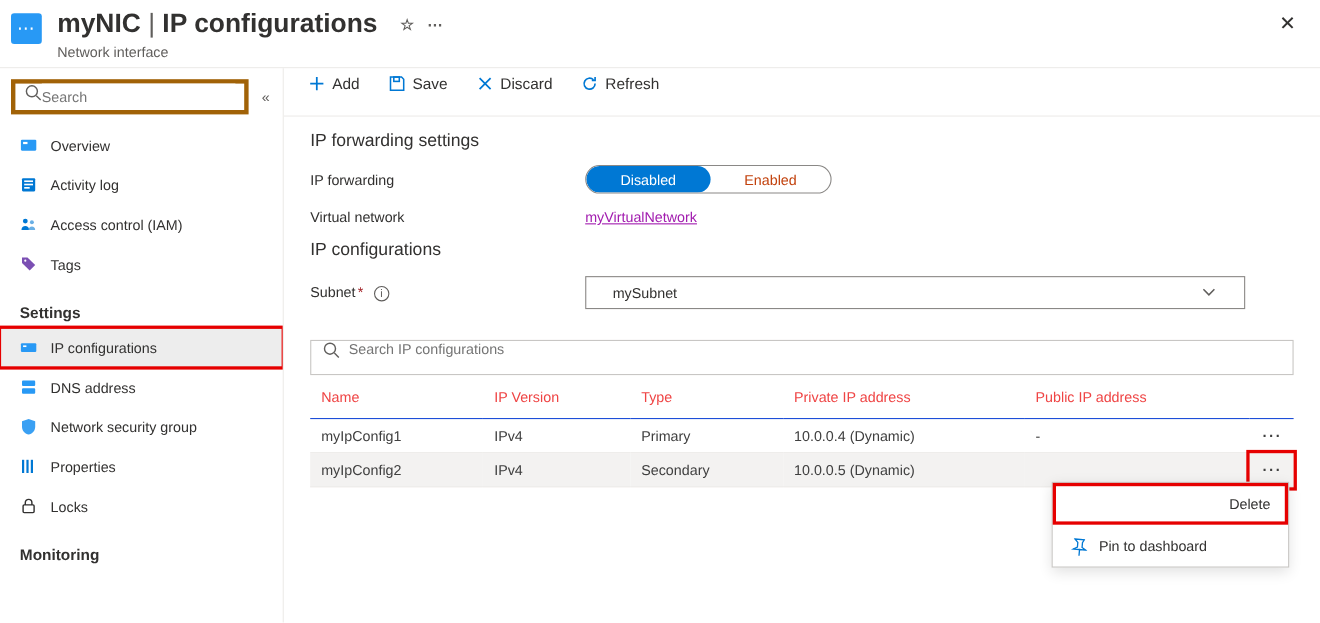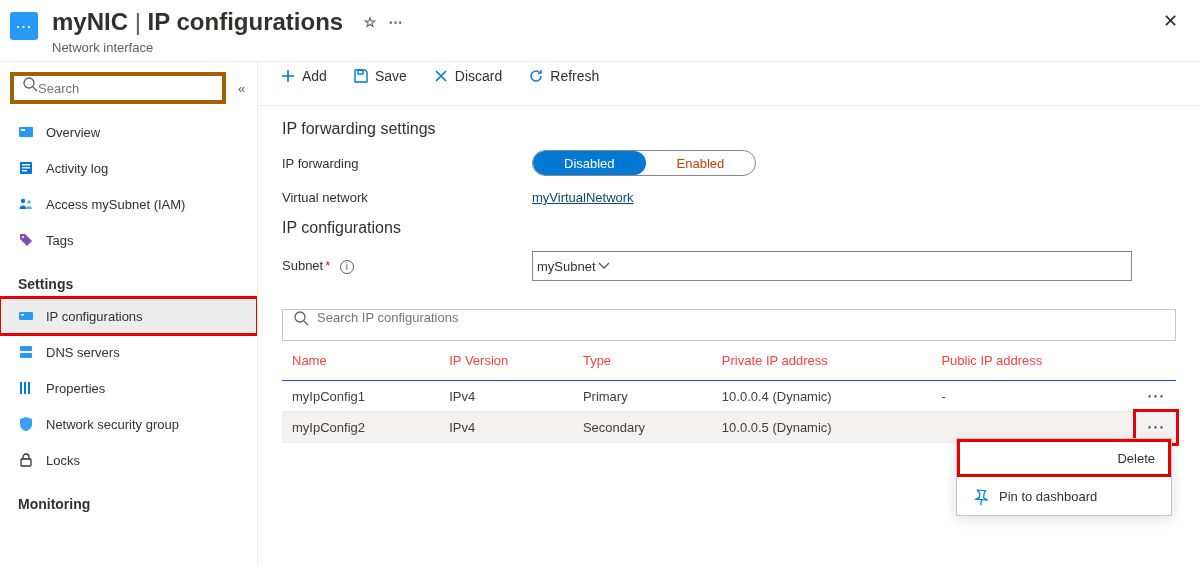--- a/index.html
+++ b/index.html
@@ -141,37 +141,37 @@
     height:26px;
     font-size:13px;
   }
   .toggle span {
     padding: 3px 31px;
     display:flex; align-items:center;
     cursor:pointer;
   }
   .toggle .on { background:#0078d4; color:#fff; border-radius:12px;}
   .toggle .off { color:#c2410c;}
-  .vnet-link { color:#0c4a6e; }
+  .vnet-link { color:#a21caf; }
   .req-star { color:#a4262c; margin-left:2px;}
   .info-i {
     display:inline-flex;
     width:14px;height:14px;
     border:1px solid #605e5c;
     border-radius:50%;
     align-items:center;justify-content:center;
     font-size:10px; color:#605e5c;
     margin-left:6px;
   }
   .subnet-select {
     flex:1;
-    display:flex; align-items:center; justify-content:flex-start;
+    display:flex; align-items:center; justify-content:space-between;
     border:1px solid #8a8886;
     height:30px;
-    padding:0 4px;
+    padding:0 24px;
     max-width: 600px;
   }
   .subnet-select .chev { color:#605e5c; }
 
   
   .section-heading.ipcs { margin-top:4px; margin-bottom:14px;}
   .ipc-search {
     border:1px solid #c8c6c4;
     height:32px;
     display:flex; align-items:flex-start;
@@ -299,21 +299,21 @@
       </div>
       <div class="nav-item">
         <span class="nav-icon">
           <svg viewBox="0 0 16 16">
               <circle cx="5" cy="5" r="2.2" fill="#0078d4"></circle>
               <path d="M1.5 13c0-2 1.6-3.5 3.5-3.5S8.5 11 8.5 13" fill="#0078d4"></path>
               <circle cx="11" cy="6" r="1.8" fill="#69afe5"></circle>
               <path d="M8 13c0-1.7 1.3-3 3-3s3 1.3 3 3" fill="#69afe5"></path>
             </svg>
         </span>
-        <span>Access mySubnet (IAM)</span>
+        <span>Access control (IAM)</span>
       </div>
       <div class="nav-item">
         <span class="nav-icon">
           <svg viewBox="0 0 16 16">
               <path d="M2 2h5l7 7-5 5-7-7z" fill="#7b4fb3"></path>
               <circle cx="5" cy="5" r="1" fill="#fff"></circle>
             </svg>
         </span>
         <span>Tags</span>
       </div>
@@ -329,39 +329,39 @@
         </span>
         <span>IP configurations</span>
       </div>
       <div class="nav-item">
         <span class="nav-icon">
           <svg viewBox="0 0 16 16">
               <rect x="2" y="2" width="12" height="5" rx="1" fill="#2899f5"></rect>
               <rect x="2" y="9" width="12" height="5" rx="1" fill="#2899f5"></rect>
             </svg>
         </span>
-        <span>DNS servers</span>
+        <span>DNS address</span>
+      </div>
+      <div class="nav-item">
+        <span class="nav-icon">
+          <svg viewBox="0 0 16 16">
+              <path d="M8 1l6 2v5c0 4-3 6.5-6 7-3-.5-6-3-6-7V3z" fill="#3aa0f3"></path>
+            </svg>
+        </span>
+        <span>Network security group</span>
       </div>
       <div class="nav-item">
         <span class="nav-icon">
           <svg viewBox="0 0 16 16">
               <rect x="2" y="2" width="2" height="12" fill="#0078d4"></rect>
               <rect x="6" y="2" width="2" height="12" fill="#0078d4"></rect>
               <rect x="10" y="2" width="2" height="12" fill="#0078d4"></rect>
             </svg>
         </span>
         <span>Properties</span>
-      </div>
-      <div class="nav-item">
-        <span class="nav-icon">
-          <svg viewBox="0 0 16 16">
-              <path d="M8 1l6 2v5c0 4-3 6.5-6 7-3-.5-6-3-6-7V3z" fill="#3aa0f3"></path>
-            </svg>
-        </span>
-        <span>Network security group</span>
       </div>
       <div class="nav-item">
         <span class="nav-icon">
           <svg viewBox="0 0 16 16">
               <rect x="3" y="7" width="10" height="7" rx="1" fill="none" stroke="#323130" stroke-width="1.3"></rect>
               <path d="M5 7V5a3 3 0 016 0v2" fill="none" stroke="#323130" stroke-width="1.3"></path>
             </svg>
         </span>
         <span>Locks</span>
       </div>

